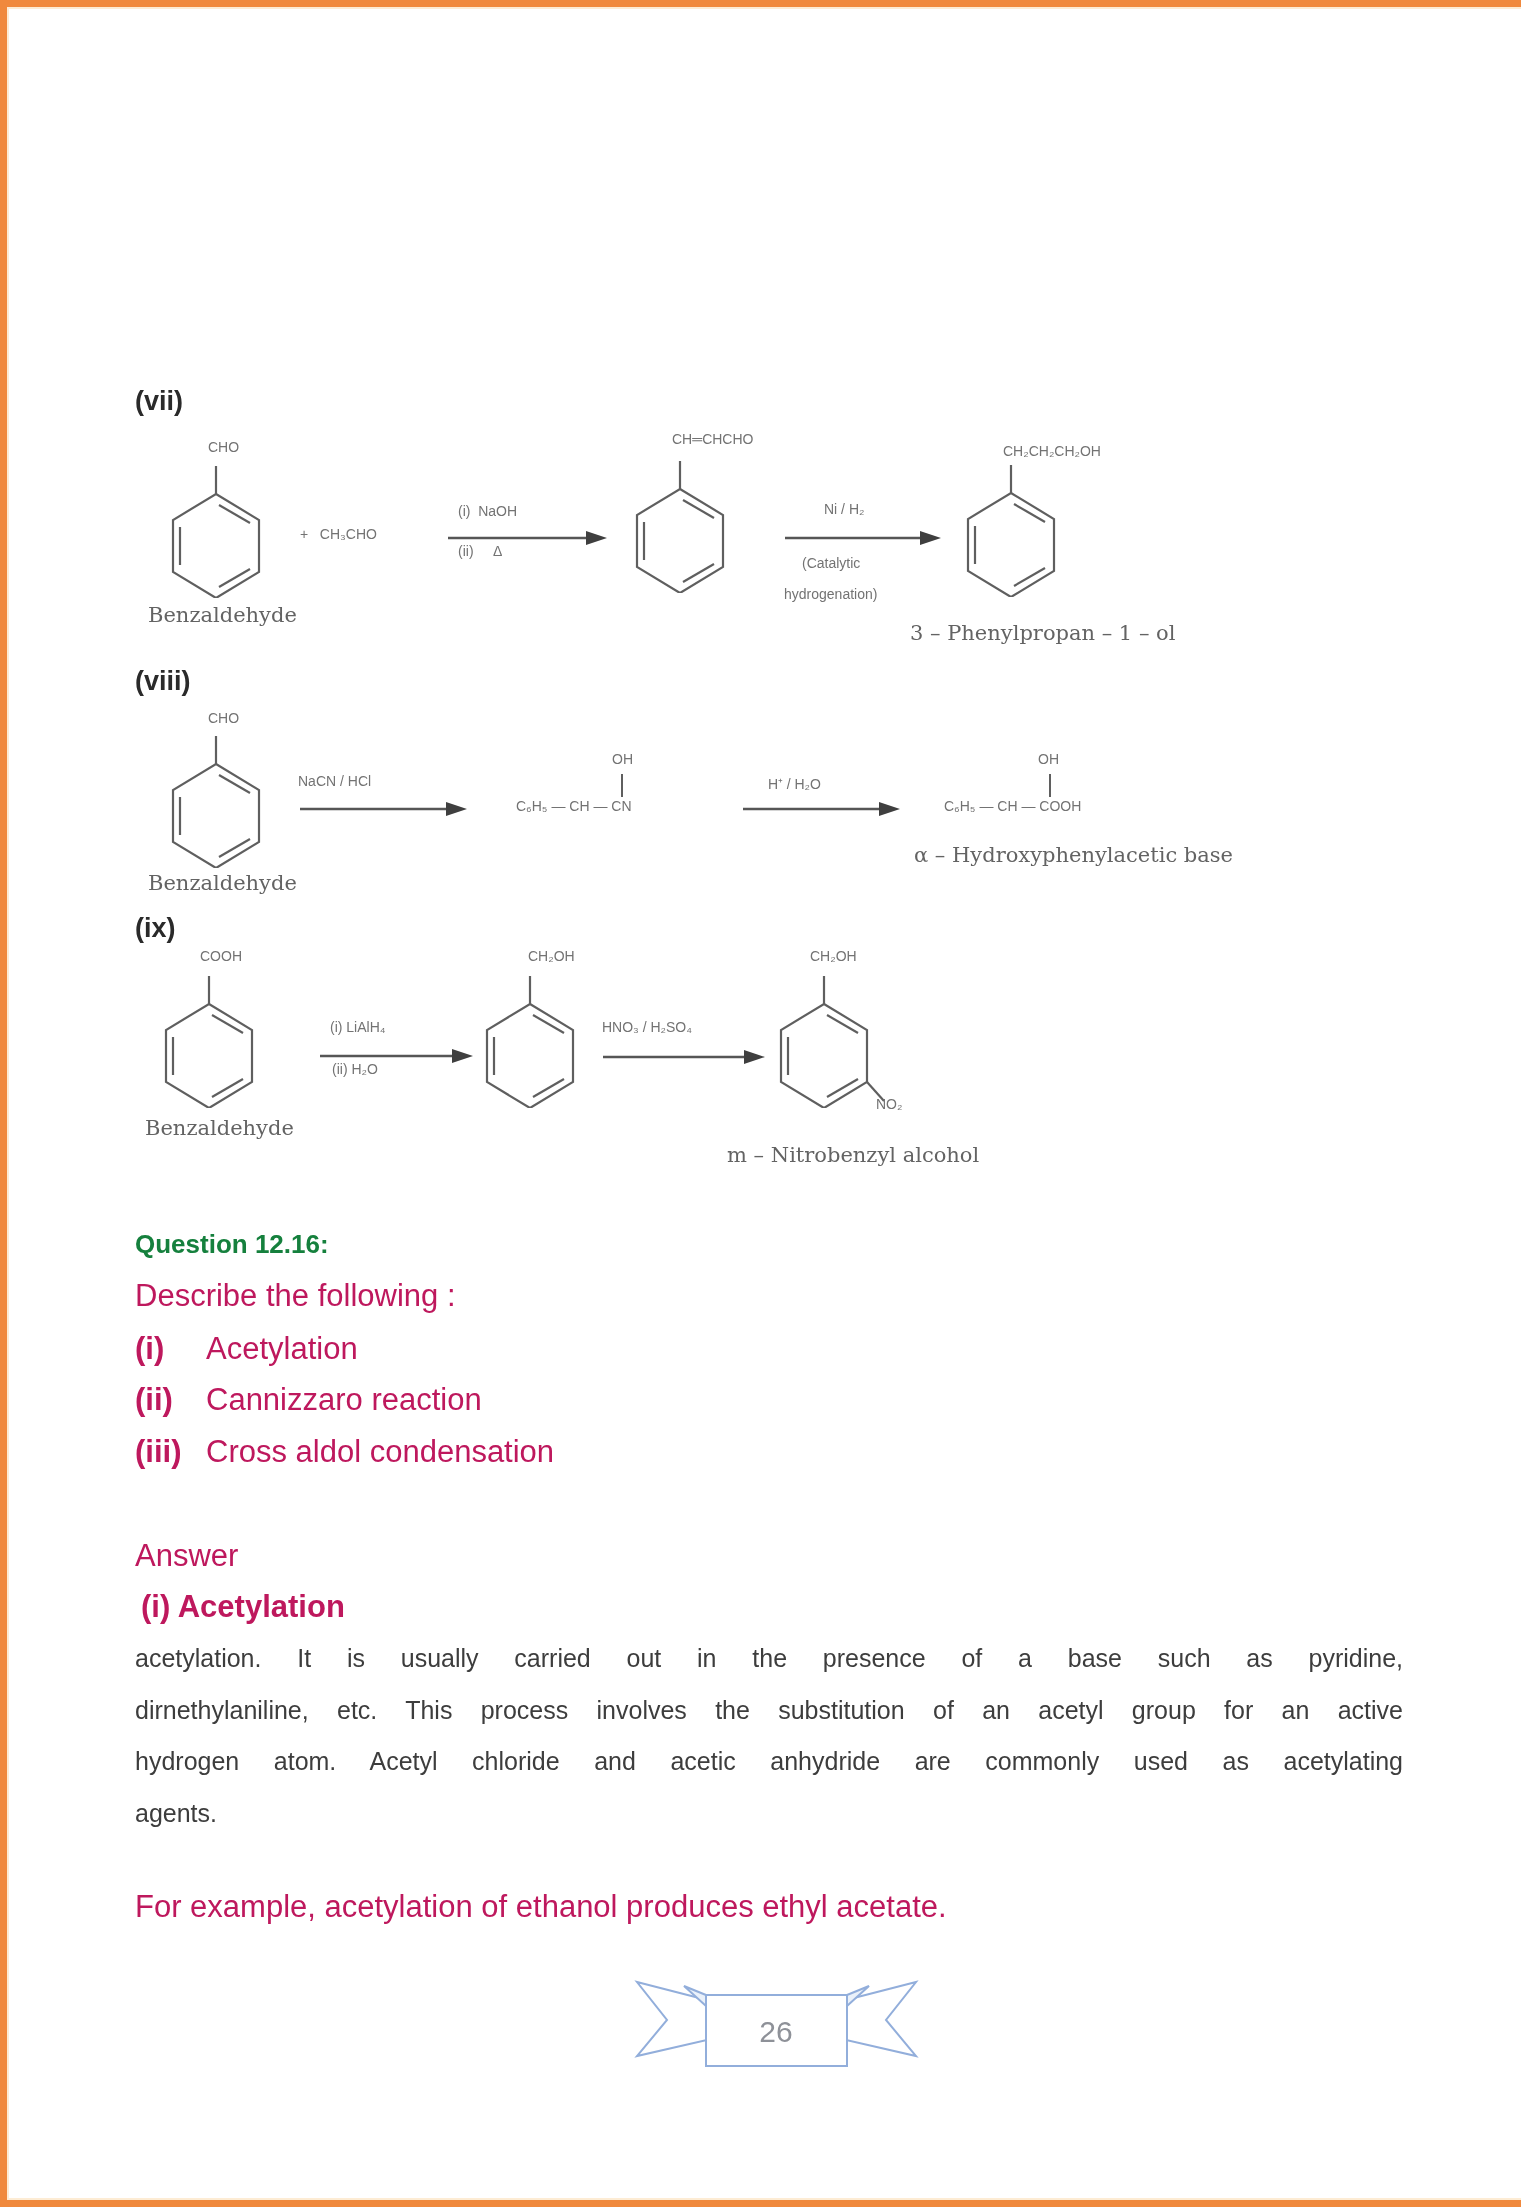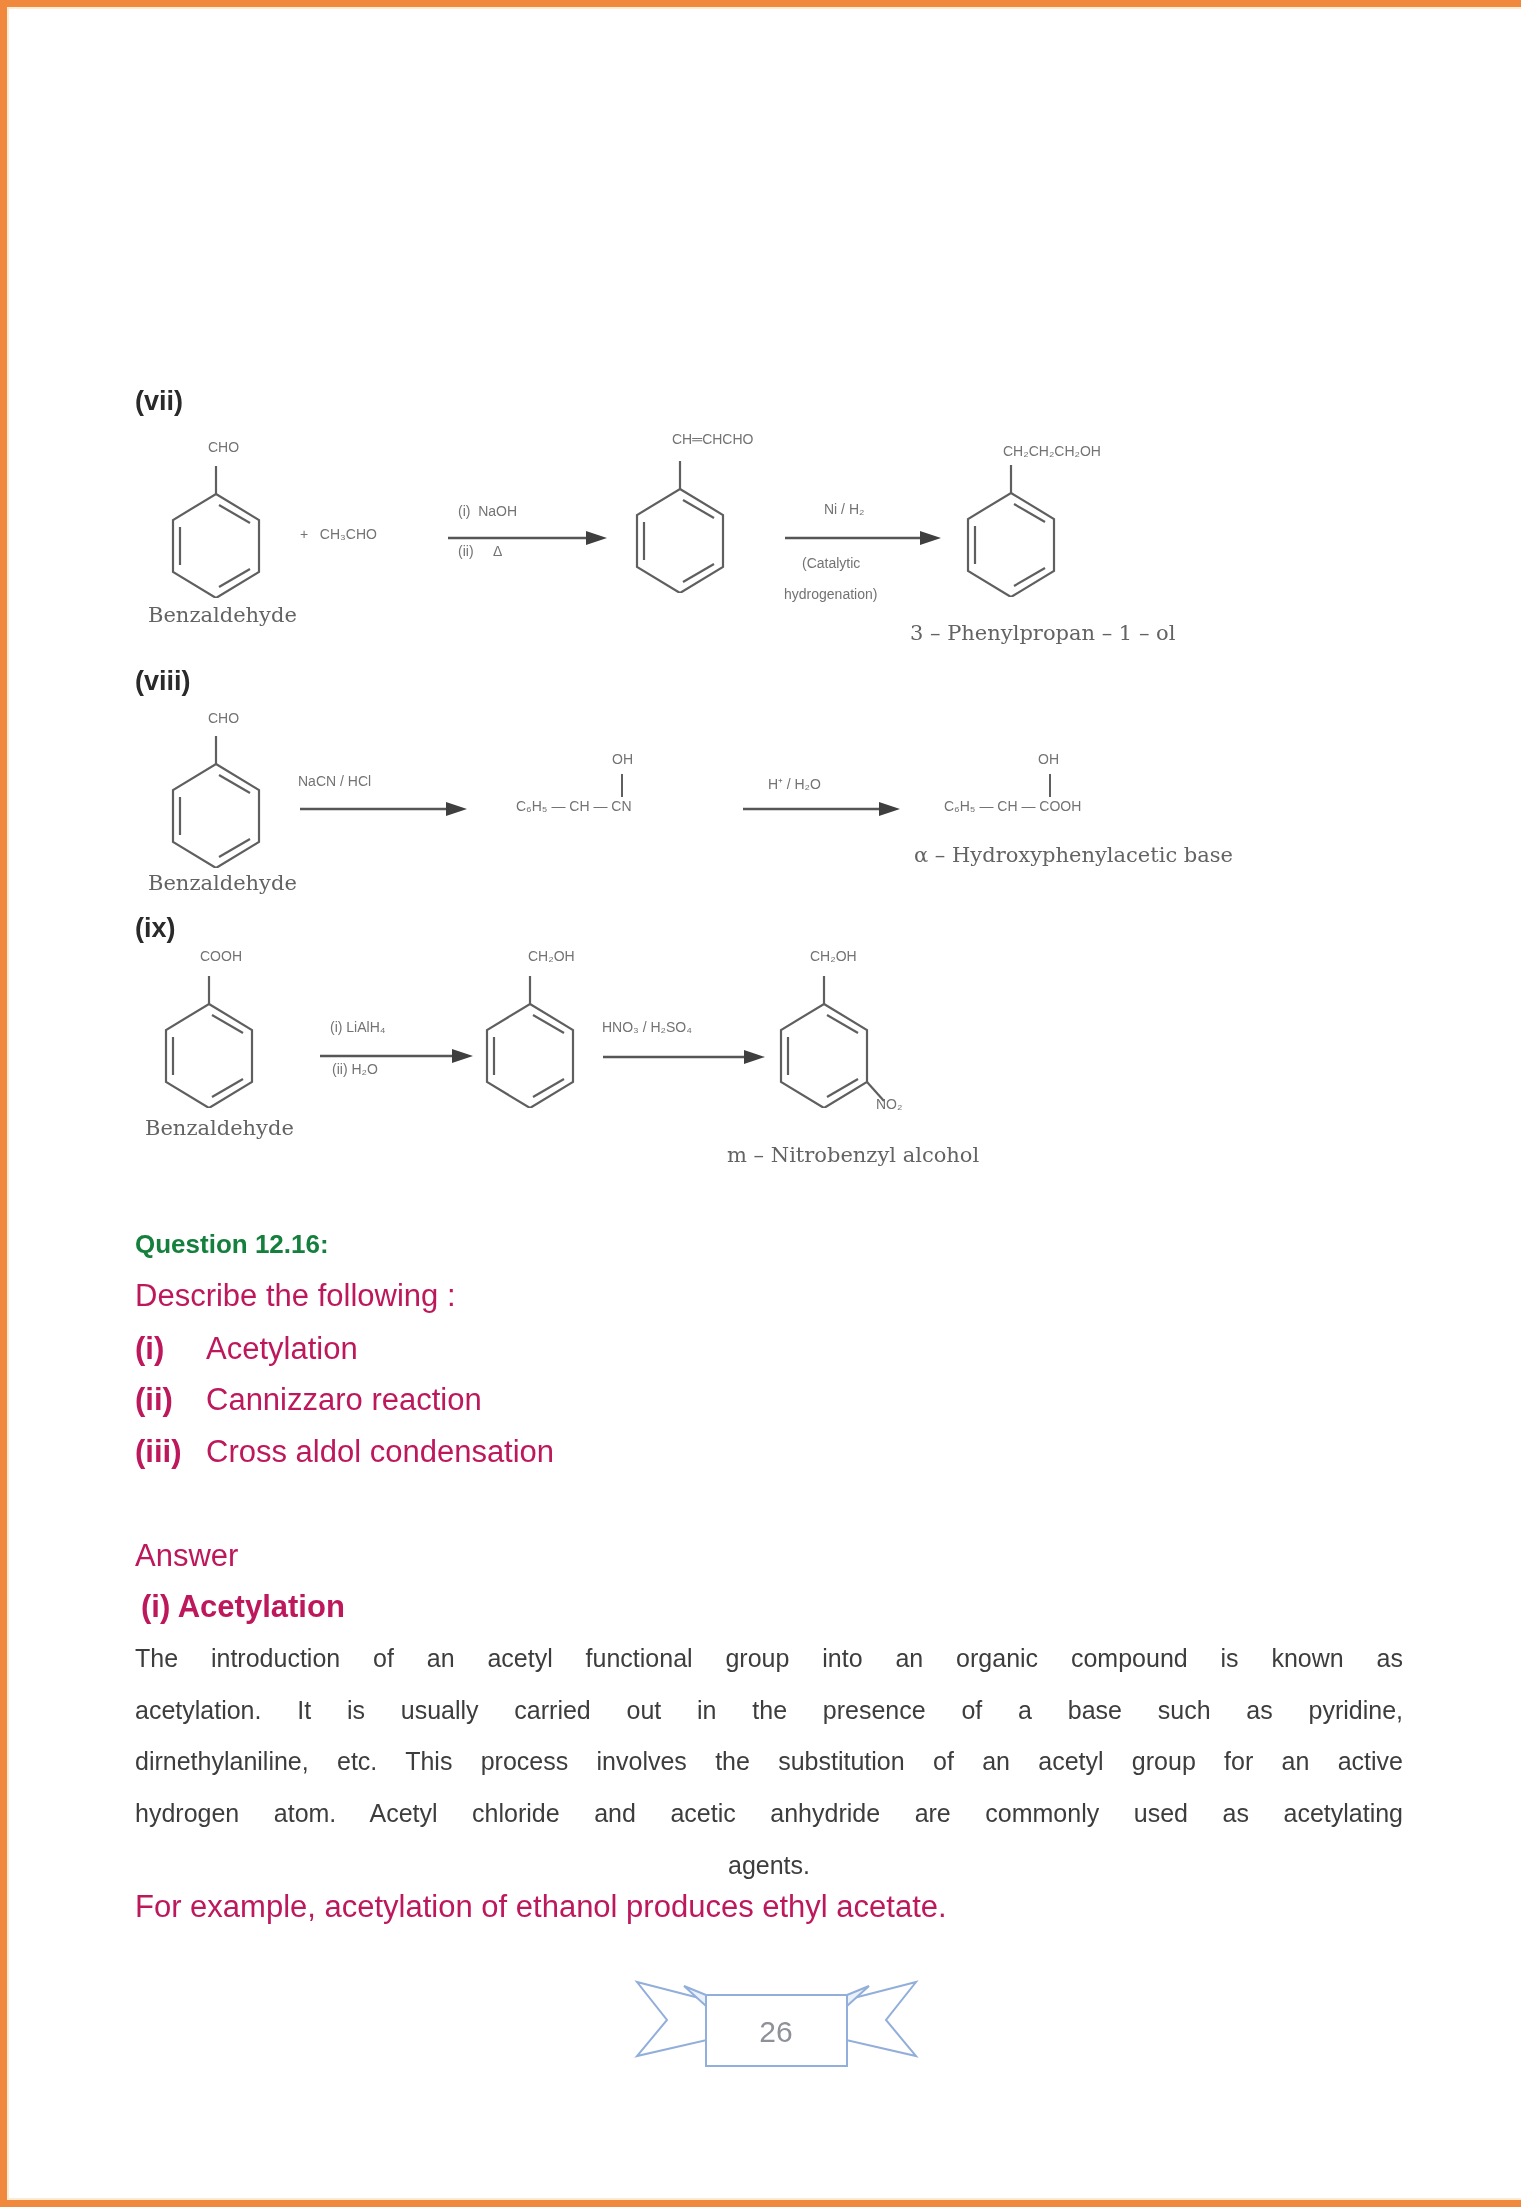--- a/index.html
+++ b/index.html
@@ -10,21 +10,21 @@
   .chem{font-family:Liberation Sans, sans-serif;font-size:14px;color:#737373;white-space:pre;}
   .chem-name{font-family:"DejaVu Serif","Liberation Serif",serif;font-size:21px;color:#636363;white-space:pre;}
   .secl{font-family:"Liberation Sans",sans-serif;font-weight:bold;font-size:27px;color:#2a2a2a;}
   .body-t{font-size:31px;color:#be185d;}
   .qhead{font-weight:bold;font-size:26px;color:#15803d;}
   .bold{font-weight:bold;}
   .item{display:flex;}
   .item .num{display:inline-block;width:71px;font-weight:bold;flex:0 0 71px;}
   .para{width:1268px;font-size:25px;color:#3d3d3d;}
   .pline{height:51.7px;line-height:51.7px;text-align:justify;text-align-last:justify;overflow:hidden;}
-  .plast{height:51.7px;line-height:51.7px;text-align:center;}
+  .plast{height:51.7px;line-height:51.7px;text-align:left;}
   .vline{width:0;height:23px;border-left:2px solid #5f5f5f;}
   svg.ring{overflow:visible;}
 </style>
 </head>
 <body>
 
 <div class="page">
   <div class="pborder"></div>
 
   <svg width="0" height="0" style="position:absolute" aria-hidden="true">
@@ -151,21 +151,20 @@
   </div>
   <div class="abs body-t item" style="left:135px;top:1382px;width:700px">
     <span class="num">(ii)</span>
     <span>Cannizzaro reaction</span>
   </div>
 
   <div class="abs body-t" style="left:135px;top:1538px">Answer</div>
   <div class="abs body-t bold" style="left:141px;top:1589px">(i) Acetylation</div>
 
   <div class="abs para" style="left:135px;top:1633px">
-    <div class="pline">The introduction of an acetyl functional group into an organic compound is known as</div>
     <div class="pline">acetylation. It is usually carried out in the presence of a base such as pyridine,</div>
     <div class="pline">dirnethylaniline, etc. This process involves the substitution of an acetyl group for an active</div>
     <div class="pline">hydrogen atom. Acetyl chloride and acetic anhydride are commonly used as acetylating</div>
     <div class="plast">agents.</div>
   </div>
   <div class="abs body-t" style="left:135px;top:1889px">For example, acetylation of ethanol produces ethyl acetate.</div>
 
   <svg class="abs" style="left:629px;top:1978px" width="295" height="100">
     <g stroke="#92aedb" stroke-width="2" fill="#ffffff" stroke-linejoin="miter">
       <polygon points="78,22 8,4 38,42 8,78 78,62"></polygon>

